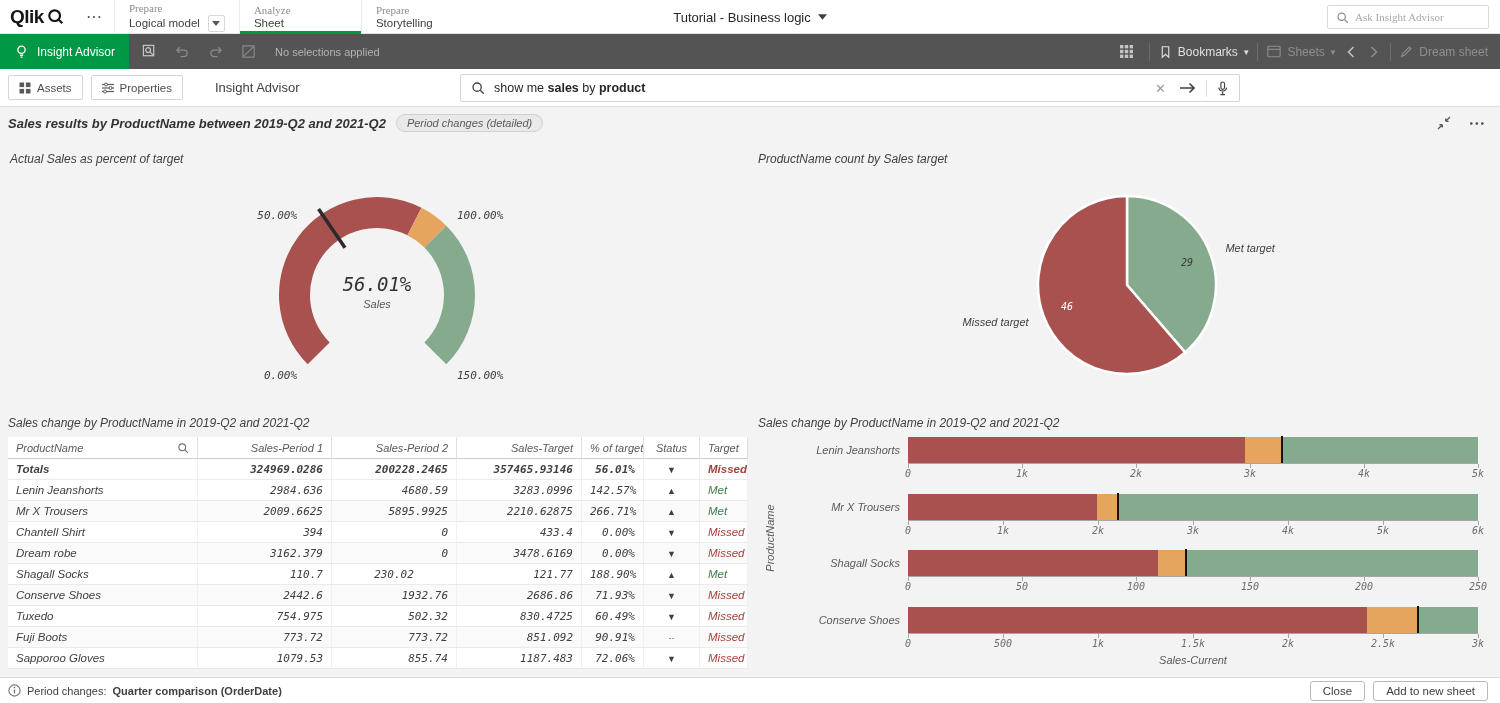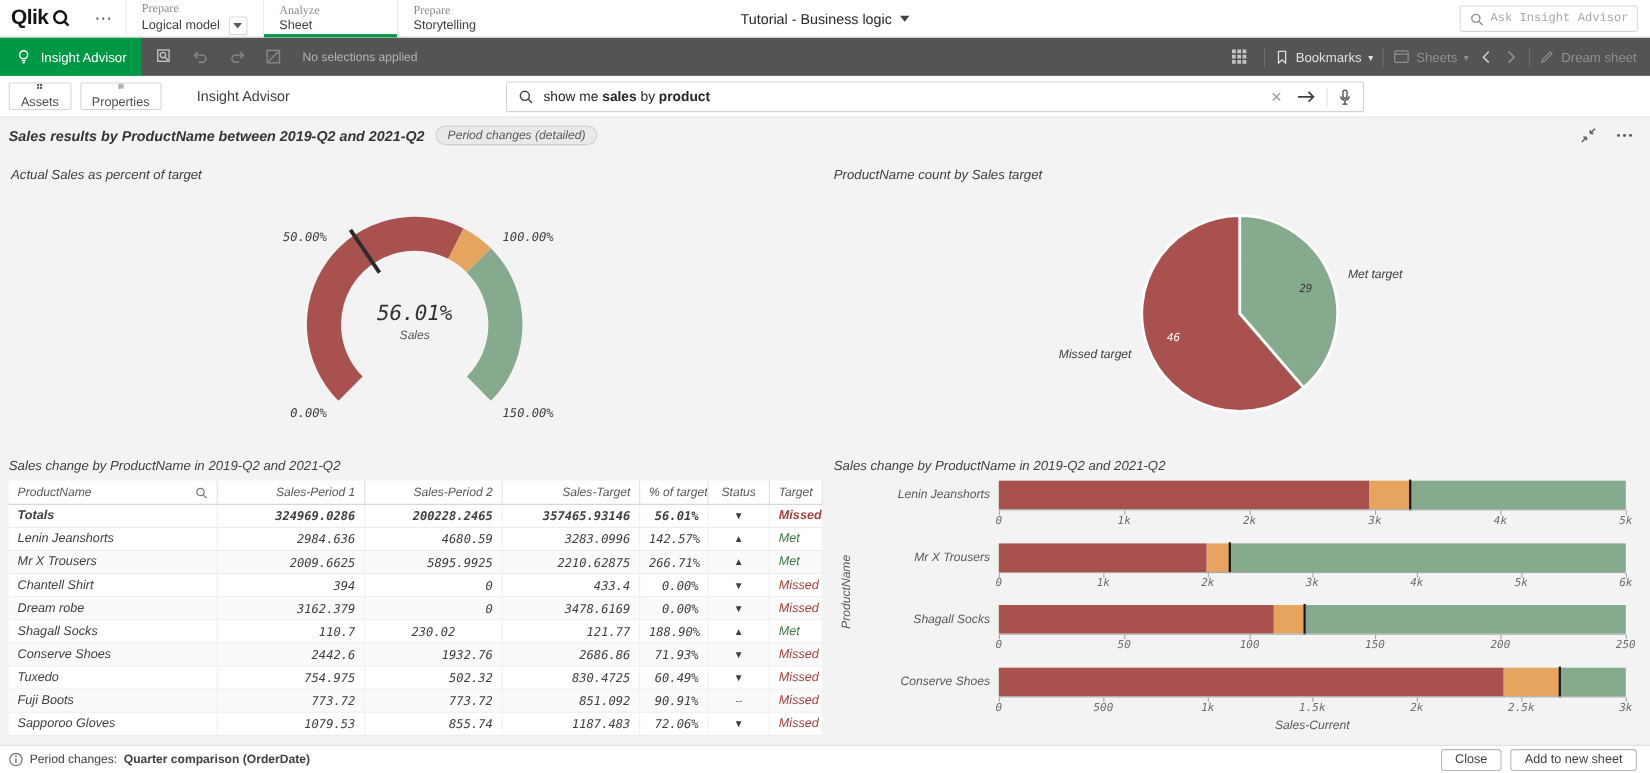--- a/index.html
+++ b/index.html
@@ -13,40 +13,40 @@
   .more-btn{display:flex;align-items:center;padding:0 12px;color:#595959;font-size:16px;}
   .nav-tab{border-left:1px solid #ececec;padding:0 14px;display:flex;flex-direction:column;justify-content:center;gap:1px;position:relative;min-width:122px;}
   .nav-tab:last-of-type{border-right:1px solid #ececec;}
   .tab-sup{font-size:11px;color:#8c8c8c;font-family:Liberation Serif, serif;}
   .tab-main{font-size:11.5px;color:#404040;display:flex;align-items:center;gap:8px;}
   .nav-tab.active::after{content:"";position:absolute;left:0;right:0;bottom:-1px;height:3px;background:#009845;}
   .caret-box{width:17px;height:17px;border:1px solid #d9d9d9;border-radius:2px;display:flex;align-items:center;justify-content:center;color:#595959;}
   .app-title-wrap{position:absolute;left:0;right:0;height:34px;display:flex;align-items:center;justify-content:center;gap:7px;}
   .app-title{font-size:13px;color:#262626;}
   .top-search{position:absolute;right:11px;top:5px;width:162px;height:24px;border:1px solid #d9d9d9;border-radius:2px;display:flex;align-items:center;gap:6px;padding:0 8px;color:#8c8c8c;background:#fff;}
-  .top-search input{border:0;outline:0;flex:1;font-size:11px;font-family:Liberation Mono, monospace;color:#404040;min-width:0;background:transparent;}
+  .top-search input{border:0;outline:0;flex:1;font-size:11px;font-family:Liberation Serif, serif;color:#404040;min-width:0;background:transparent;}
   .top-search input::placeholder{color:#a8a8a8;}
 
   
   .selbar{position:absolute;top:34px;left:0;right:0;height:35px;background:#545454;display:flex;align-items:center;}
   .ia-btn{height:35px;background:#009845;color:#fff;display:flex;align-items:center;gap:8px;padding:0 14px;font-size:12px;}
   .tool-btn{width:26px;height:26px;margin-left:7px;display:flex;align-items:center;justify-content:center;color:#c4c4c4;}
   .tool-btn.dim{color:#8a8a8a;}
   .sel-status{margin-left:14px;font-size:11px;color:#b3b3b3;}
   .sel-right{margin-left:auto;display:flex;align-items:center;gap:9px;padding-right:12px;}
   .sel-text-btn{display:flex;align-items:center;gap:6px;font-size:12px;color:#e0e0e0;}
   .sel-text-btn .caret{font-size:9px;}
   .sel-text-btn.dim{color:#8f8f8f;}
   .tool-chev{color:#c4c4c4;display:flex;align-items:center;padding:0 3px;}
   .tool-chev.dim{color:#8f8f8f;}
   .vdiv{width:1px;height:18px;background:#6d6d6d;}
 
   
   .subbar{position:absolute;top:69px;left:0;right:0;height:38px;background:#fff;border-bottom:1px solid #dedede;display:flex;align-items:center;z-index:4;}
-  .panel-btn{height:25px;margin-left:8px;border:1px solid #d6d6d6;border-radius:2px;background:#fff;display:flex;align-items:center;gap:6px;padding:0 10px;font-size:11.5px;color:#4d4d4d;flex-direction:column;}
+  .panel-btn{height:25px;margin-left:8px;border:1px solid #d6d6d6;border-radius:2px;background:#fff;display:flex;align-items:center;gap:6px;padding:0 10px;font-size:11.5px;color:#4d4d4d;}
   .panel-title{margin-left:32px;font-size:13px;color:#404040;}
   .insight-search{position:absolute;left:460px;top:5px;width:780px;height:28px;border:1px solid #d4d4d4;border-radius:2px;background:#fff;display:flex;align-items:center;gap:9px;padding:0 10px;}
   .query{font-size:12.5px;color:#262626;white-space:pre;}
   .grow{flex:1;}
   .clear-x{color:#9a9a9a;font-size:13px;padding:0 4px;}
   .mic-div{width:1px;height:17px;background:#e0e0e0;}
 
   
   .main{position:absolute;top:107px;left:0;right:0;bottom:26px;background:#f3f3f3;overflow:hidden;font-style:italic;}
   .res-header{position:absolute;top:7px;left:8px;right:14px;display:flex;align-items:center;gap:10px;}

